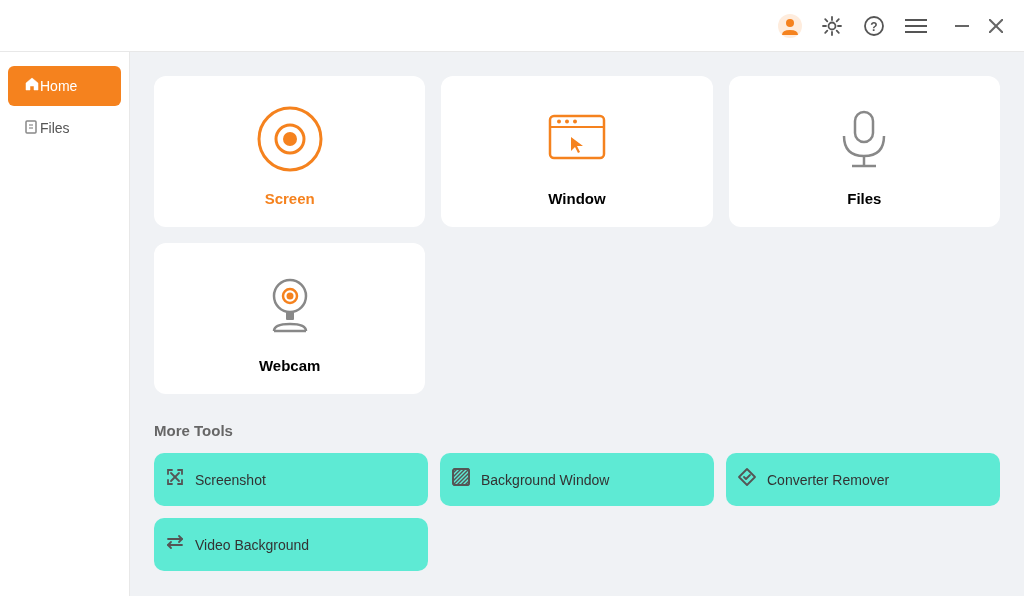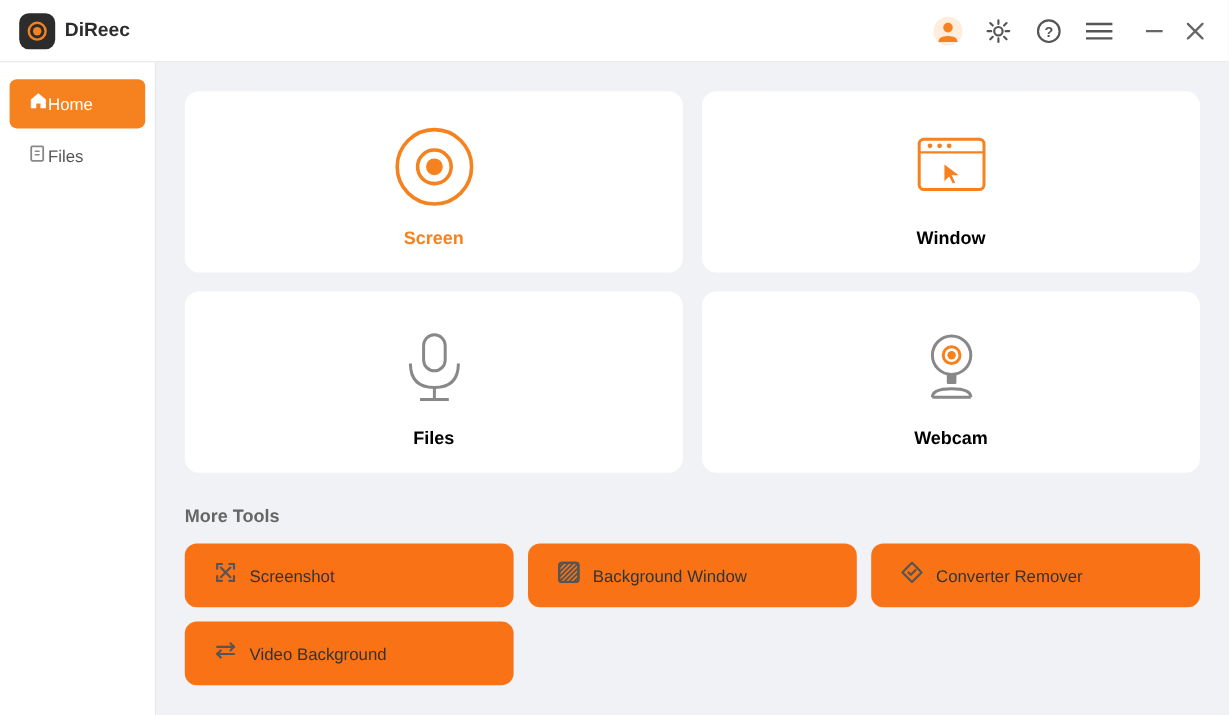--- a/index.html
+++ b/index.html
@@ -114,21 +114,21 @@
     .main-content {
       flex: 1;
       background: #f0f2f5;
       padding: 24px;
       overflow-y: auto;
     }
 
     
     .recording-cards {
       display: grid;
-      grid-template-columns: repeat(2, 1fr);
+      grid-template-columns: repeat(3, 1fr);
       gap: 16px;
       margin-bottom: 28px;
     }
     .recording-card {
       background: #ffffff;
       border-radius: 12px;
       padding: 28px 16px 20px;
       display: flex;
       flex-direction: column;
       align-items: center;
@@ -158,50 +158,41 @@
       font-weight: 700;
       color: #666;
       margin-bottom: 14px;
     }
     .tools-grid {
       display: grid;
       grid-template-columns: repeat(3, 1fr);
       gap: 12px;
     }
     .tool-item {
-      background: #f97316;
+      background: #5eead4;
       border-radius: 10px;
-      padding: 14px 24px;
+      padding: 14px 11px;
       display: flex;
       align-items: center;
       gap: 10px;
       cursor: pointer;
       font-size: 14px;
       font-weight: 500;
       color: #333;
       transition: box-shadow 0.2s;
     }
     .tool-icon {
       font-size: 18px;
       color: #555;
     }
   </style>
 </head>
 <body>
 
 <div class="title-bar">
-  <div class="title-bar-logo">
-    <div class="logo-icon">
-      <svg width="20" height="20" viewBox="0 0 20 20">
-        <circle cx="10" cy="10" r="7" fill="none" stroke="#f5821e" stroke-width="2"></circle>
-        <circle cx="10" cy="10" r="3.5" fill="#f5821e"></circle>
-      </svg>
-    </div>
-    <span class="logo-text">DiReec</span>
-  </div>
 
   <div class="title-bar-actions">
 
     <div class="title-bar-icon">
       <svg width="26" height="26" viewBox="0 0 26 26">
         <circle cx="13" cy="13" r="12" fill="#f5821e" opacity="0.15"></circle>
         <circle cx="13" cy="10" r="4" fill="#f5821e"></circle>
         <path d="M5 22 Q5 17 13 17 Q21 17 21 22" fill="#f5821e"></path>
       </svg>
     </div>

